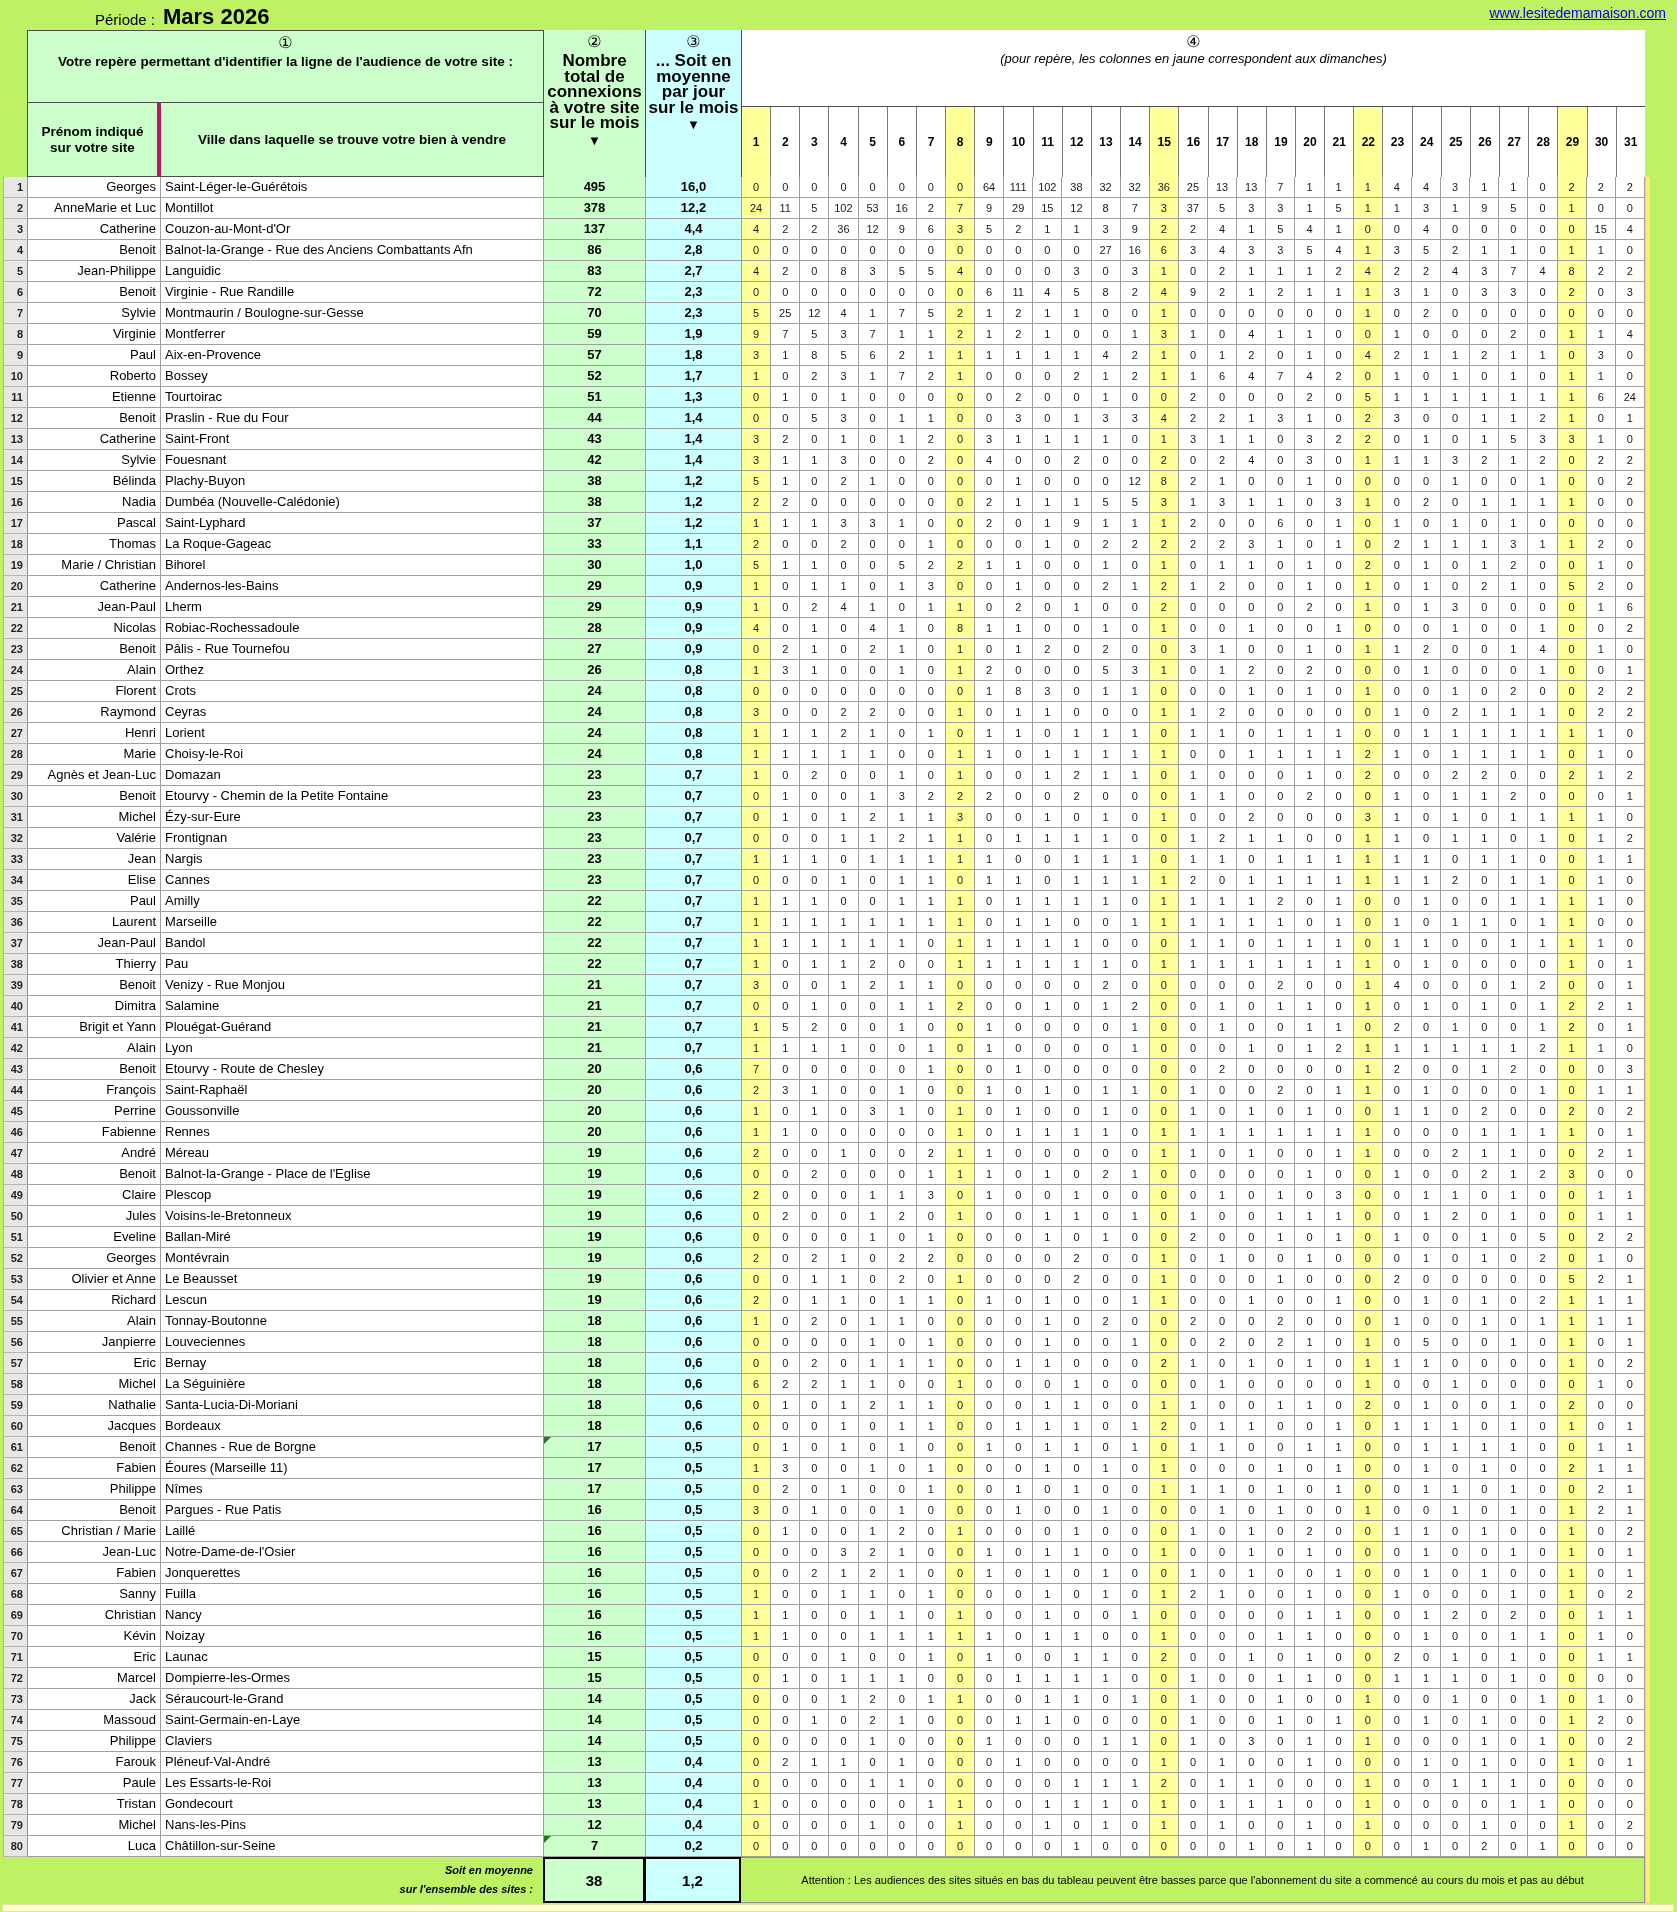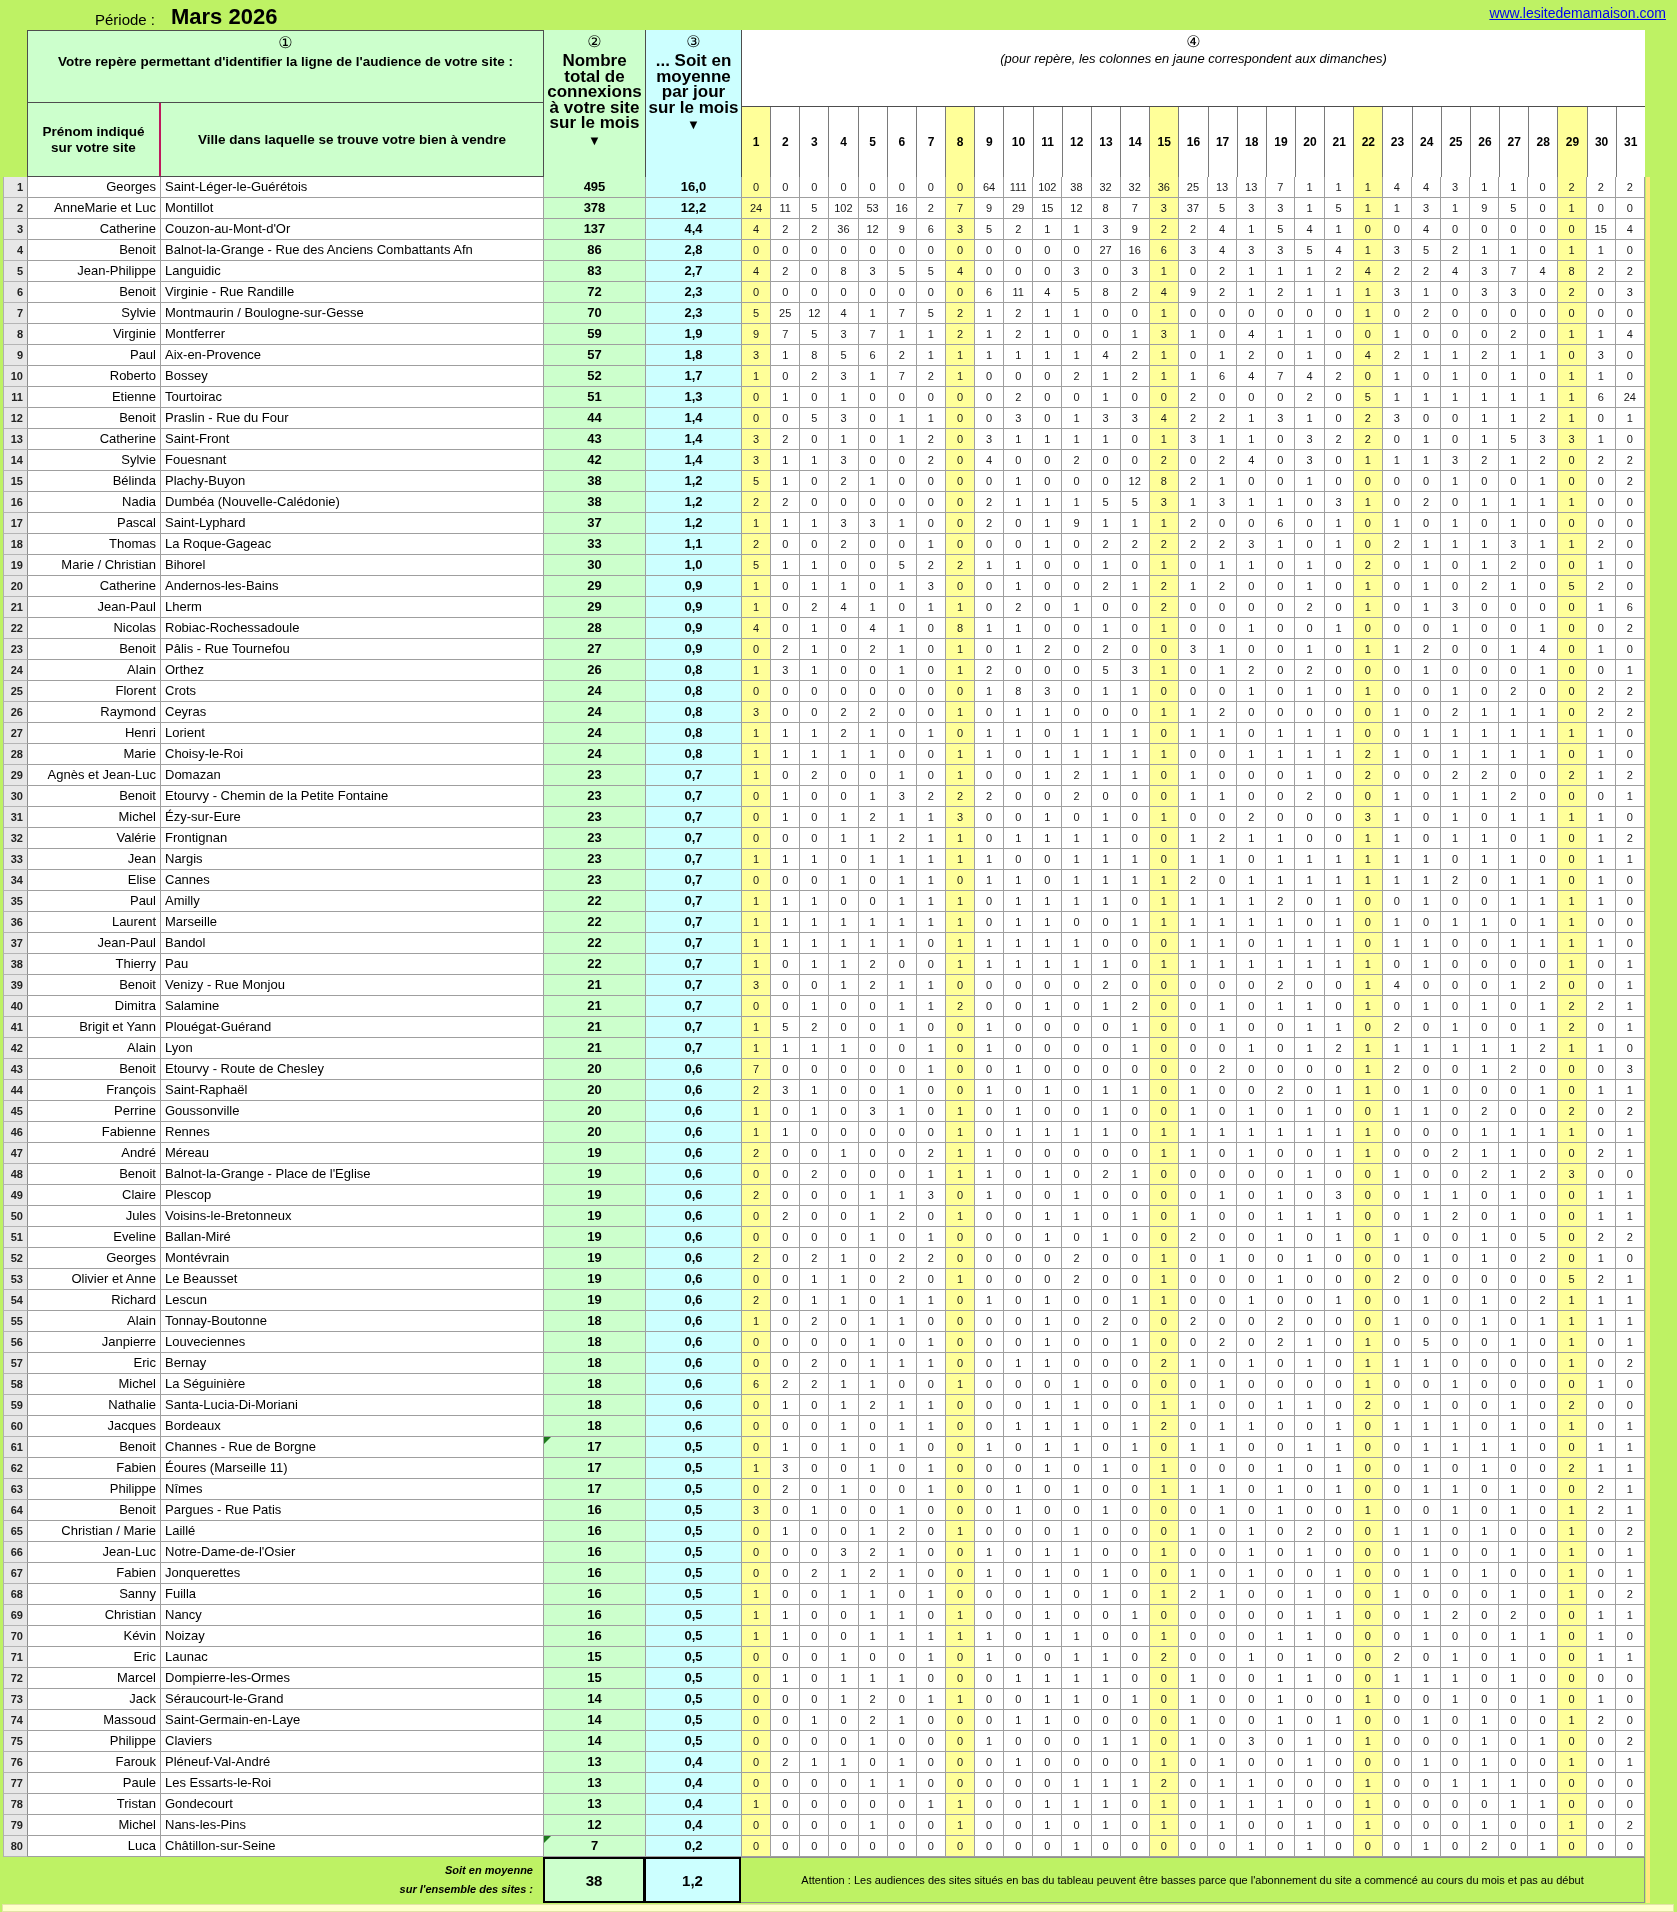--- a/index.html
+++ b/index.html
@@ -5,36 +5,36 @@
   * { box-sizing: border-box; margin: 0; padding: 0; }
   html,body { background:#fff; }
   .page {
     position: relative; width: 1677px; height: 1912px;
     background: #bef264; overflow: hidden;
     font-family: "Liberation Sans", sans-serif; color:#000;
   }
   
   .titlebar { position:absolute; top:4px; left:3px; width:1671px; height:26px; }
   .period-label { position:absolute; left:92px; top:7px; font-size:15px; }
-  .period-value { position:absolute; left:160px; top:0px; font-size:22px; font-weight:bold;margin-left:8px; }
+  .period-value { position:absolute; left:160px; top:0px; font-size:22px; font-weight:bold; }
   .site-link { position:absolute; right:8px; top:1px; font-size:14px; color:var(--linkblue); text-decoration:underline; cursor:pointer; }
 
   
   .table { position:absolute; top:30px; left:3px; width:1642px; }
 
   
   .thead { display:flex; height:147px; }
   .h-blank { width:24px; }
   .hbox { border:1px solid #4d4d4d; border-right-width:0; }
   .h-col1 { width:516px; background:var(--green); display:flex; flex-direction:column; }
   .h1top { height:72px; border-bottom:1px solid #4d4d4d; text-align:center; padding-top:3px; }
   .h1top .circ { font-size:16px; line-height:18px; display:block; }
   .h1title { font-weight:bold; font-size:13.5px; line-height:16px; padding:2px 30px 0 30px; }
   .h1bot { flex:1; display:flex; }
-  .h1a { width:133px; border-right:2px solid #be185d; display:flex; align-items:center; justify-content:center;
+  .h1a { width:133px; border-right:4px solid #be185d; display:flex; align-items:center; justify-content:center;
          font-weight:bold; font-size:13.5px; text-align:center; line-height:16px; padding:0 6px; }
   .h1b { flex:1; display:flex; align-items:center; justify-content:center;
          font-weight:bold; font-size:13.5px; text-align:center; line-height:16px; padding:0 14px; }
   .h-col2 { width:102px; background:var(--green); border-left:1px solid #4d4d4d; }
   .h-col3 { width:96px;  background:var(--cyan);  border-left:1px solid #4d4d4d; }
   .hstack { height:100%; display:flex; flex-direction:column; align-items:center; text-align:center; padding-top:3px; }
   .hstack .circ { font-size:16px; line-height:18px; }
   .hstack .htxt { font-weight:bold; font-size:17px; line-height:15.5px; padding:2px 2px 0 2px; }
   .sorticon { font-size:13px; line-height:15px; margin-top:2px; cursor:pointer; }
   .h-col4 { flex:1; border-left:1px solid #4d4d4d; display:flex; flex-direction:column; background:#fff; }

